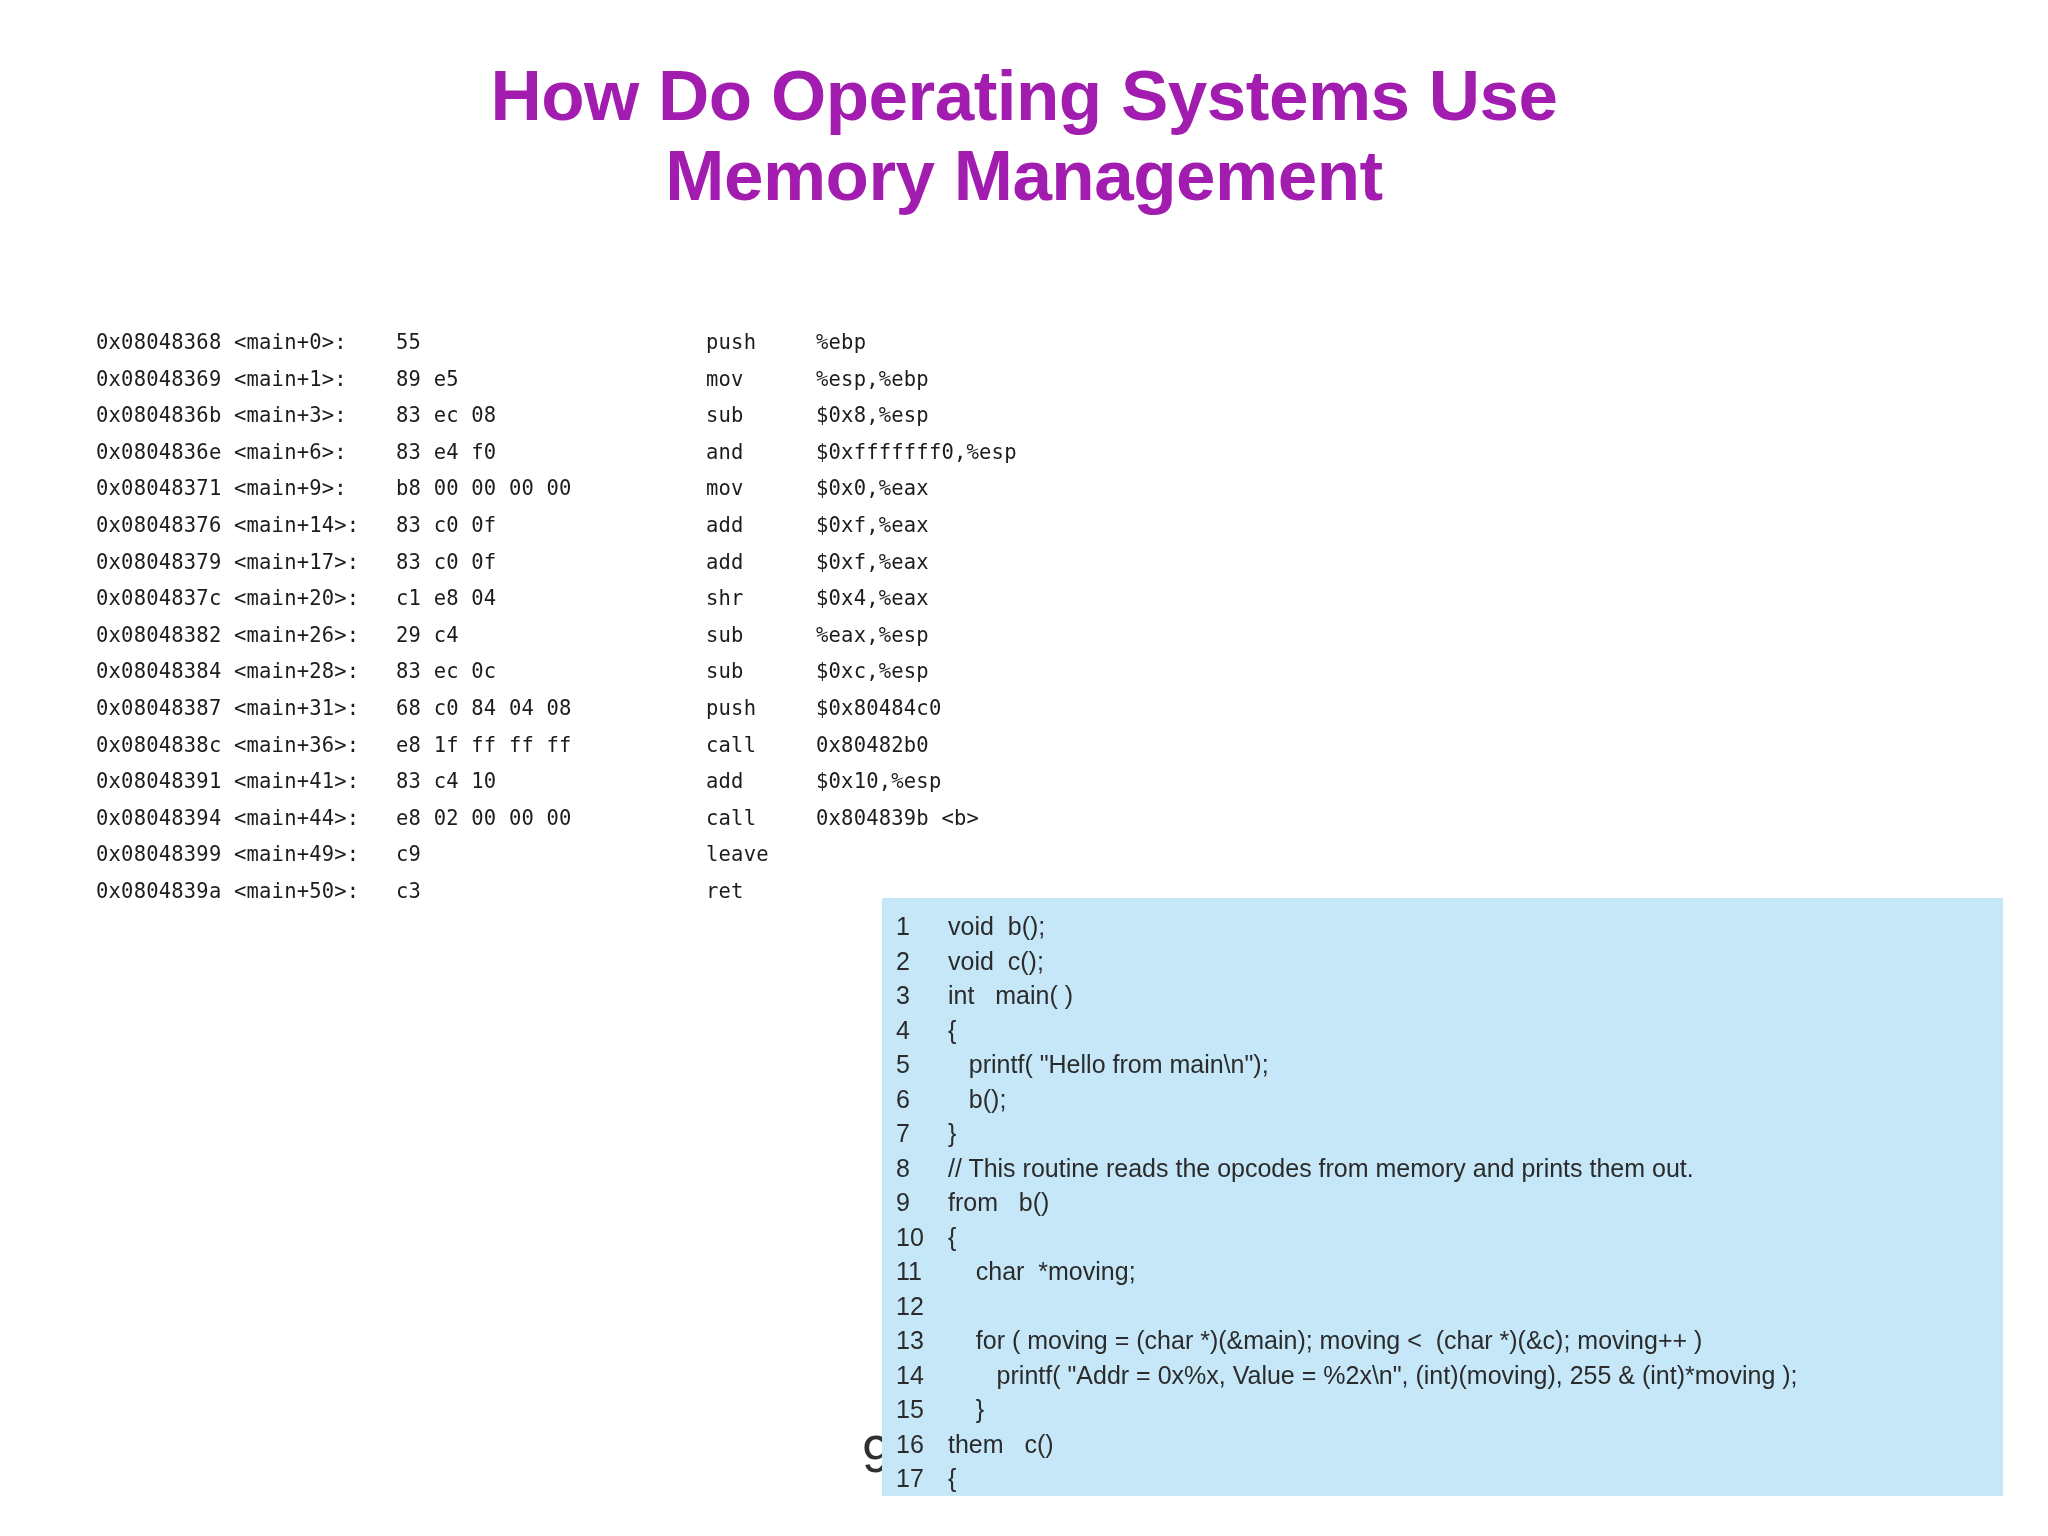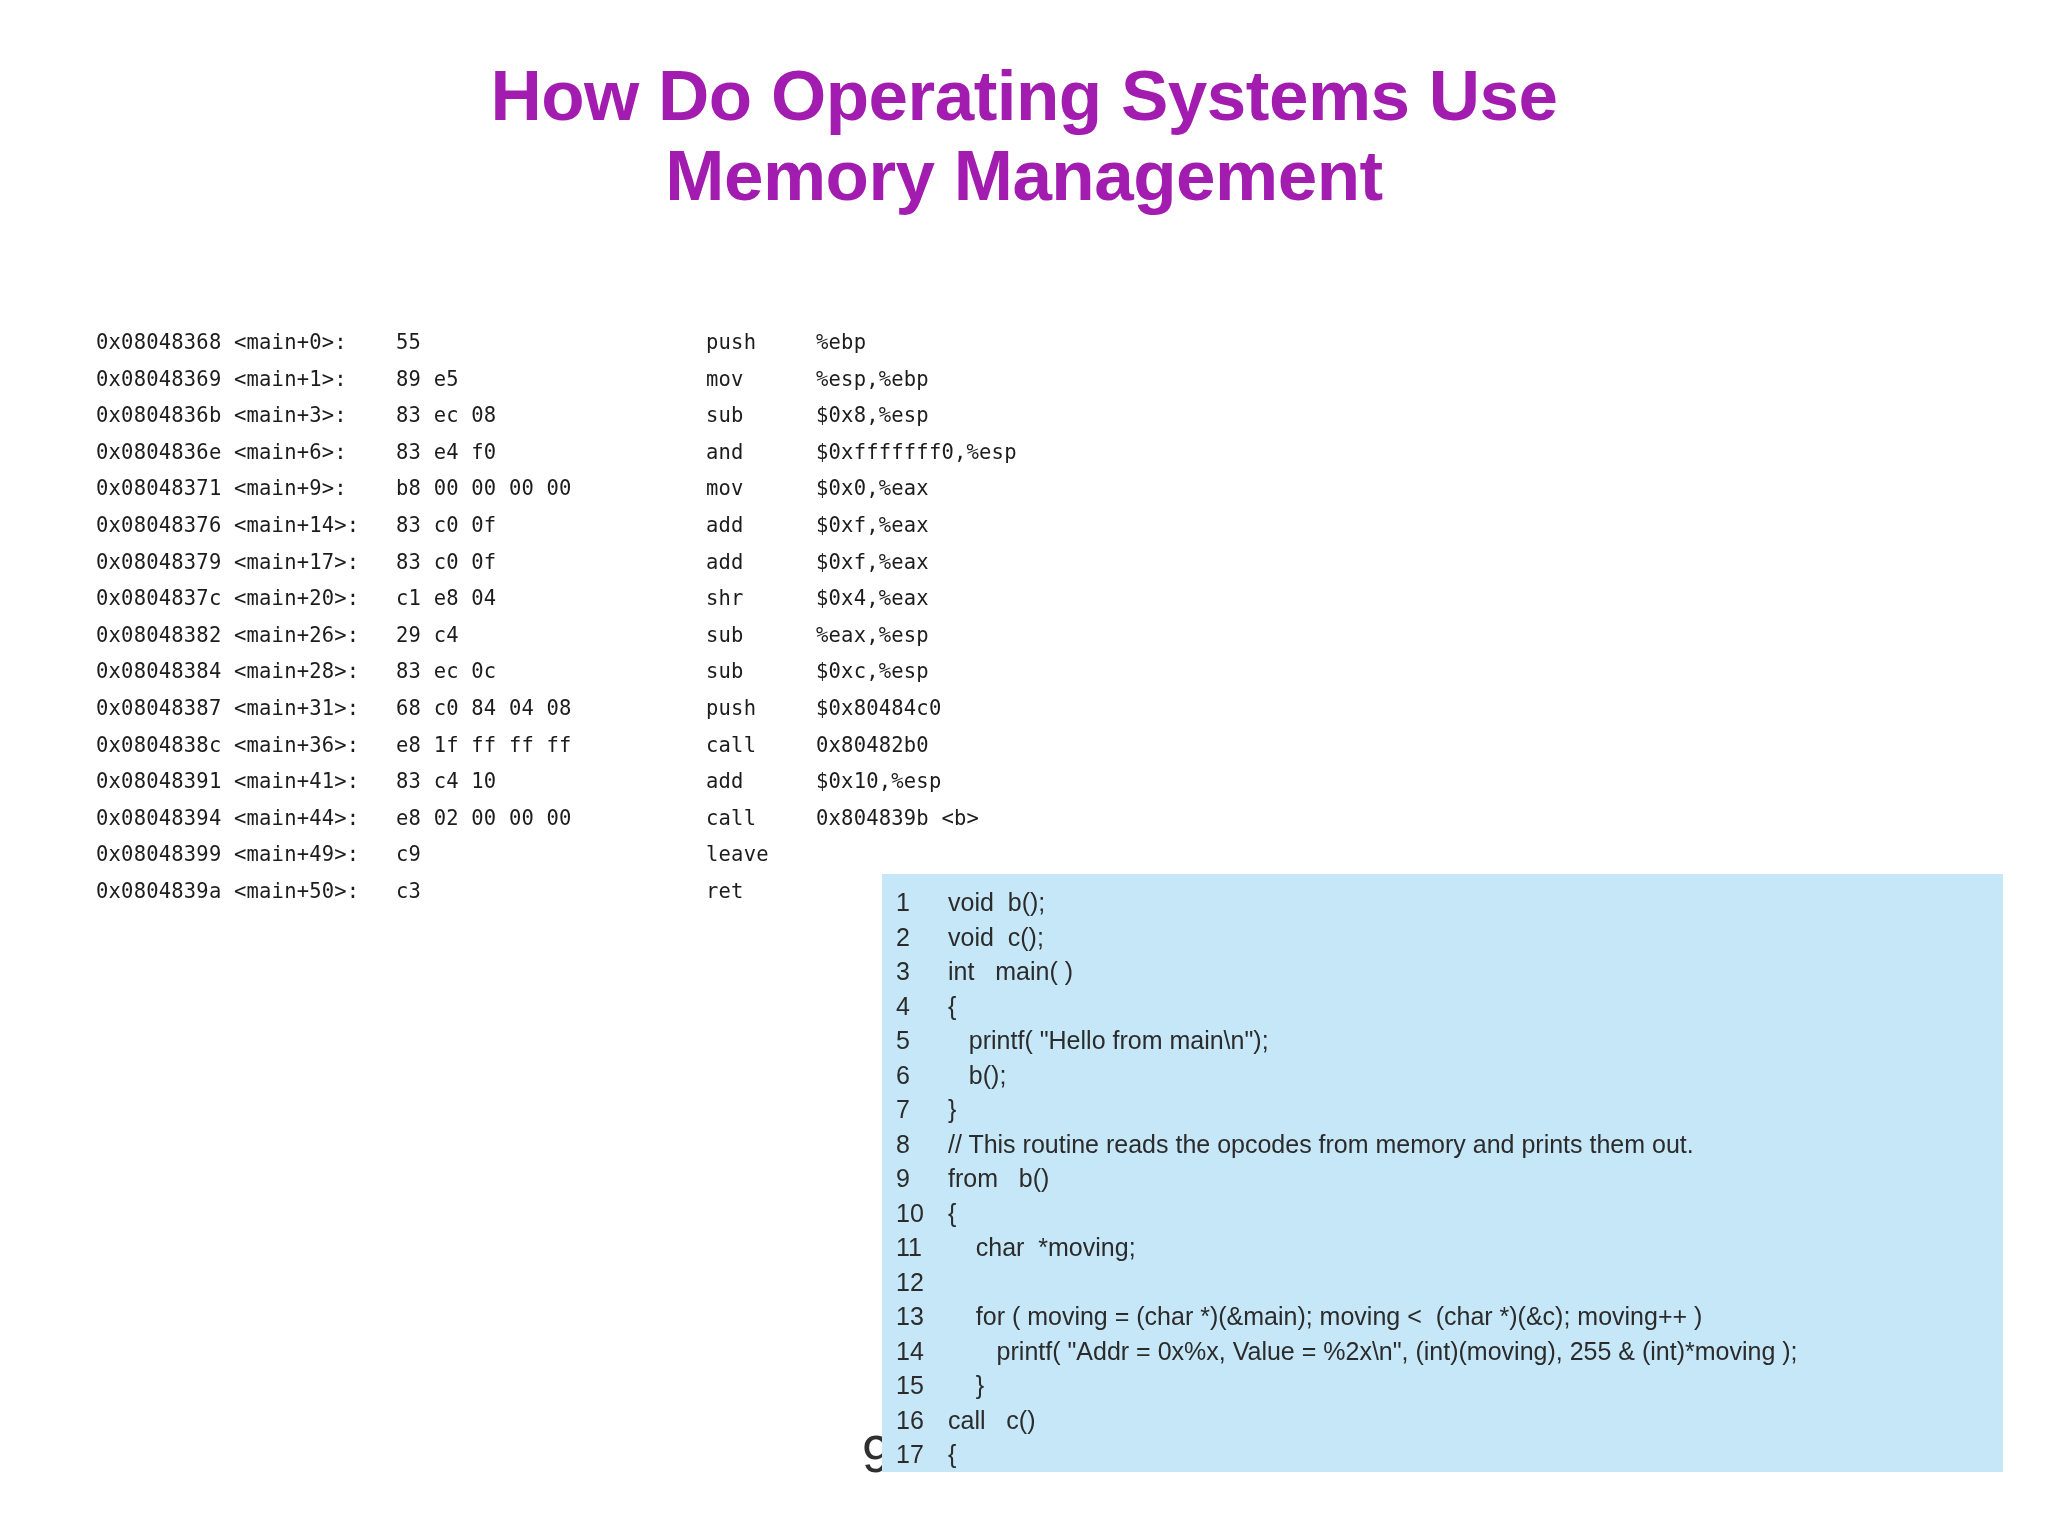--- a/index.html
+++ b/index.html
@@ -61,21 +61,21 @@
     font-family: "Liberation Sans", sans-serif;
     font-size: 52px;
     color: #2f2f2f;
     z-index: 1;
   }
 
   
   #code-panel {
     position: absolute;
     left: 882px;
-    top: 874px;
+    top: 898px;
     width: 1121px;
     height: 598px;
     background: #c5e7f8;
     z-index: 2;
     overflow: hidden;
   }
   #code-lines {
     position: absolute;
     left: 14px;
     top: 11px;
@@ -137,17 +137,17 @@
       <div class="code-row"><span class="code-num">6</span><span class="code-text">   b();</span></div>
       <div class="code-row"><span class="code-num">7</span><span class="code-text">}</span></div>
       <div class="code-row"><span class="code-num">8</span><span class="code-text">// This routine reads the opcodes from memory and prints them out.</span></div>
       <div class="code-row"><span class="code-num">9</span><span class="code-text">from   b()</span></div>
       <div class="code-row"><span class="code-num">10</span><span class="code-text">{</span></div>
       <div class="code-row"><span class="code-num">11</span><span class="code-text">    char  *moving;</span></div>
       <div class="code-row"><span class="code-num">12</span><span class="code-text"></span></div>
       <div class="code-row"><span class="code-num">13</span><span class="code-text">    for ( moving = (char *)(&amp;main); moving &lt;  (char *)(&amp;c); moving++ )</span></div>
       <div class="code-row"><span class="code-num">14</span><span class="code-text">       printf( "Addr = 0x%x, Value = %2x\n", (int)(moving), 255 &amp; (int)*moving );</span></div>
       <div class="code-row"><span class="code-num">15</span><span class="code-text">    }</span></div>
-      <div class="code-row"><span class="code-num">16</span><span class="code-text">call   c()</span></div>
+      <div class="code-row"><span class="code-num">16</span><span class="code-text">them   c()</span></div>
       <div class="code-row"><span class="code-num">17</span><span class="code-text">{</span></div>
       <div class="code-row"><span class="code-num">18</span><span class="code-text">}</span></div>
     </div>
 </div>
 
 </body></html>

